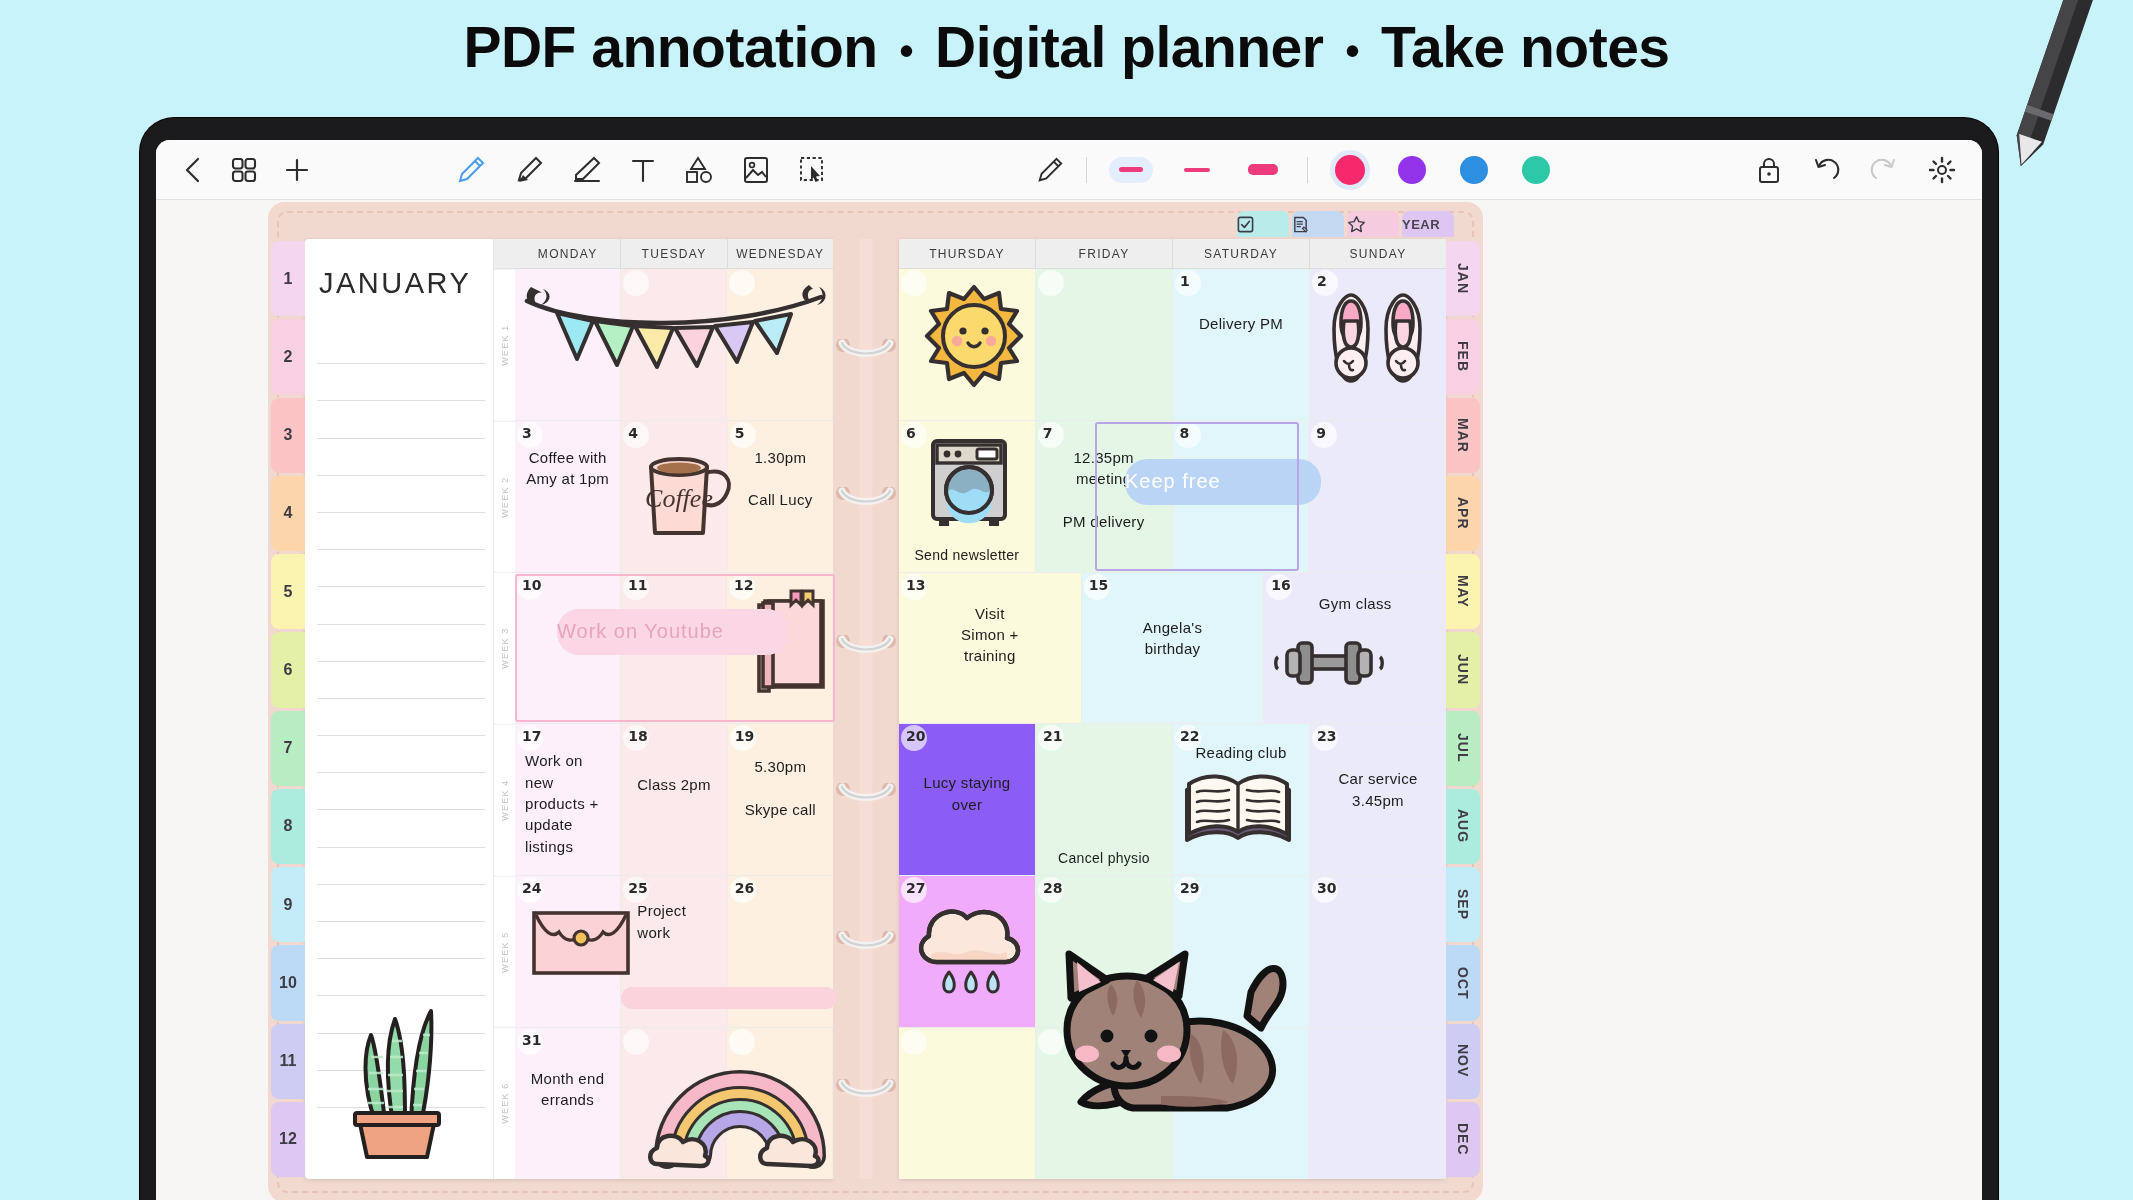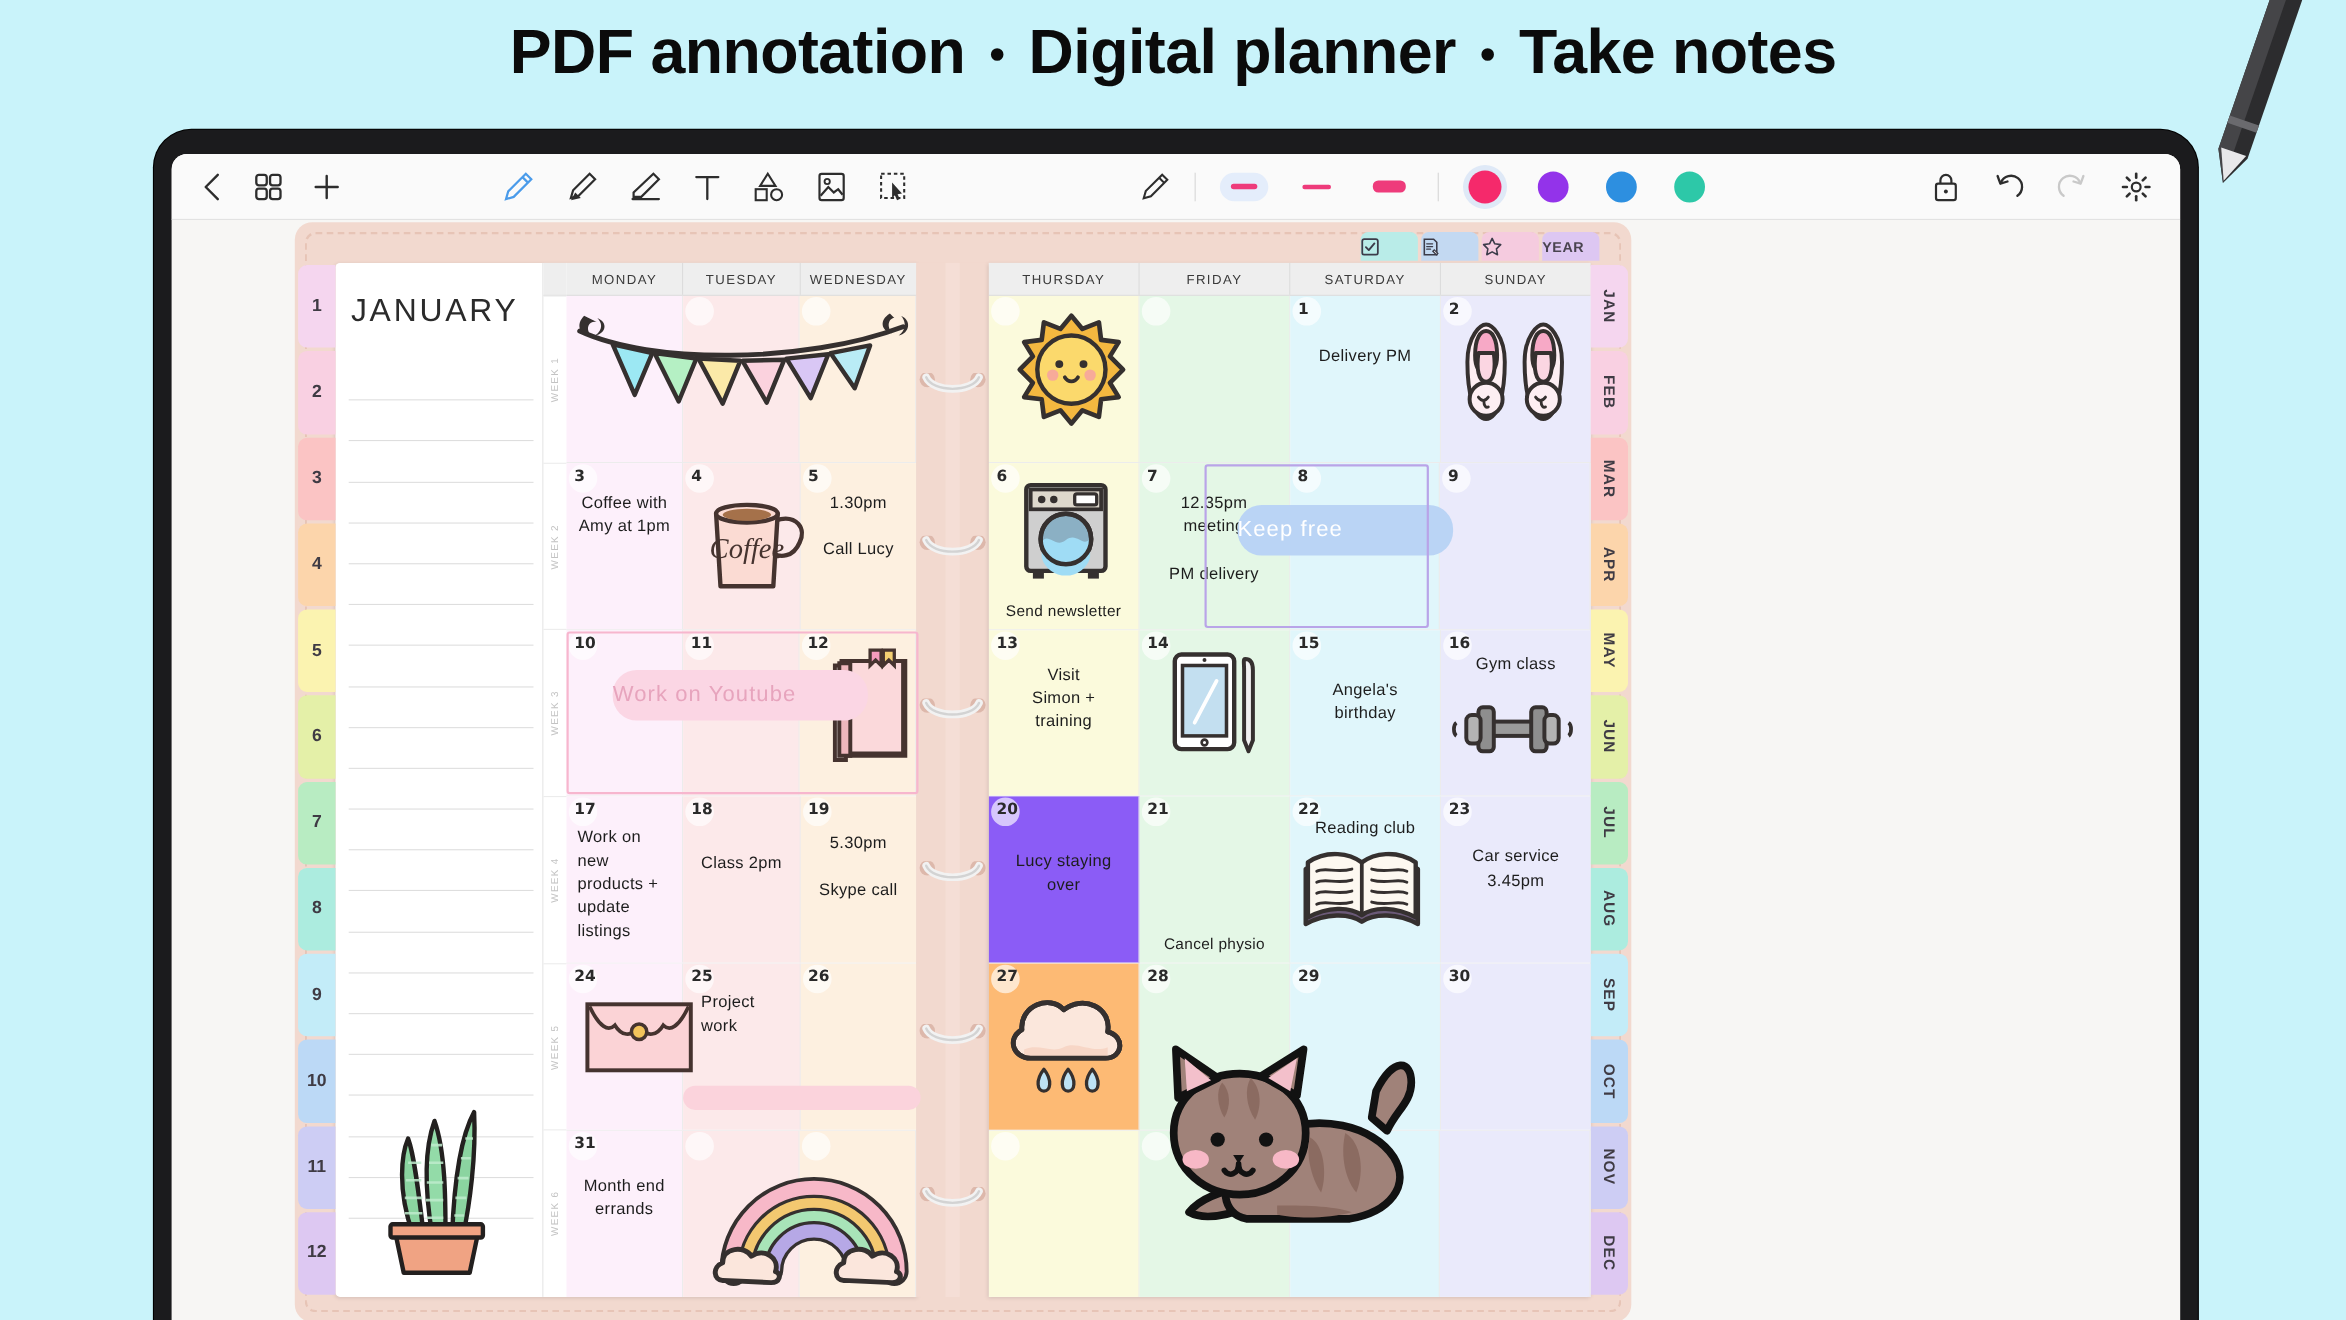--- a/index.html
+++ b/index.html
@@ -877,32 +877,20 @@
               </div>
 
               <div class="week-row">
                 <div class="day-cell" style="background:#fbfadc">
                   <span class="daydot"></span>
                     <span class="daynum">13</span>
                   <span class="entry" style="white-space:pre-line;top:30px">Visit
 Simon +
 training</span>
                 </div>
-                <div class="day-cell" style="background:#e4f7e6">
-                  <span class="daydot"></span>
-                    <span class="daynum">14</span>
-                  <svg class="sticker" style="left:26px; top:18px; width:86px; height:96px;" viewBox="0 0 86 96">
-                    <rect x="6" y="4" width="54" height="86" rx="6" fill="#fff" stroke="#35302f" stroke-width="4"></rect>
-                    <rect x="13" y="14" width="40" height="64" fill="#c3dff0" stroke="#35302f" stroke-width="3.2"></rect>
-                    <path d="M24 66 L44 28" stroke="#fff" stroke-width="3.4" stroke-linecap="round"></path>
-                    <circle cx="33" cy="9" r="1.8" fill="#35302f"></circle>
-                      <circle cx="33" cy="84" r="2.6" fill="none" stroke="#35302f" stroke-width="2.4"></circle>
-                    <path d="M70 8 C75 8 77 12 77 18 L77 82 L73 92 L69 82 L69 18 C69 12 68 8 70 8 Z" fill="#f0f0f0" stroke="#35302f" stroke-width="3.6" stroke-linejoin="round"></path>
-                  </svg>
-                </div>
                 <div class="day-cell" style="background:#e0f6fb">
                   <span class="daydot"></span>
                     <span class="daynum">15</span>
                   <span class="entry" style="white-space:pre-line;top:44px">Angela's
 birthday</span>
                 </div>
                 <div class="day-cell" style="background:#eaeafb">
                   <span class="daydot"></span>
                     <span class="daynum">16</span>
                   <span class="entry" style="top:20px">Gym class</span>
@@ -952,21 +940,21 @@
                 </div>
                 <div class="day-cell" style="background:#eaeafb">
                   <span class="daydot"></span>
                     <span class="daynum">23</span>
                   <span class="entry" style="white-space:pre-line;top:44px">Car service
 3.45pm</span>
                 </div>
               </div>
 
               <div class="week-row">
-                <div class="day-cell" style="background:#fdba74">
+                <div class="day-cell" style="background:#f0abfc">
                   <span class="daydot"></span>
                     <span class="daynum">27</span>
                   <svg class="sticker" style="left:12px; top:20px; width:122px; height:106px;" viewBox="0 0 122 106">
                     <path d="M26 66 C10 66 4 48 18 40 C16 18 44 8 56 22 C74 8 100 20 96 42 C112 46 110 66 94 66 Z" fill="#fbe7dc" stroke="#35302f" stroke-width="4.4" stroke-linejoin="round"></path>
                     <path d="M20 58 C34 52 44 62 56 56 C68 50 82 62 96 56 L96 66 L20 66 Z" fill="#f7d6c6"></path>
                     <path d="M26 66 C10 66 4 48 18 40 C16 18 44 8 56 22 C74 8 100 20 96 42 C112 46 110 66 94 66 Z" fill="none" stroke="#35302f" stroke-width="4.4" stroke-linejoin="round"></path>
                     <g stroke="#35302f" stroke-width="3" stroke-linejoin="round">
                       <path d="M38 76 C46 86 44 96 38 96 C32 96 30 86 38 76 Z" fill="#bde2f5"></path>
                       <path d="M60 76 C68 86 66 96 60 96 C54 96 52 86 60 76 Z" fill="#bde2f5"></path>
                       <path d="M82 76 C90 86 88 96 82 96 C76 96 74 86 82 76 Z" fill="#bde2f5"></path>

